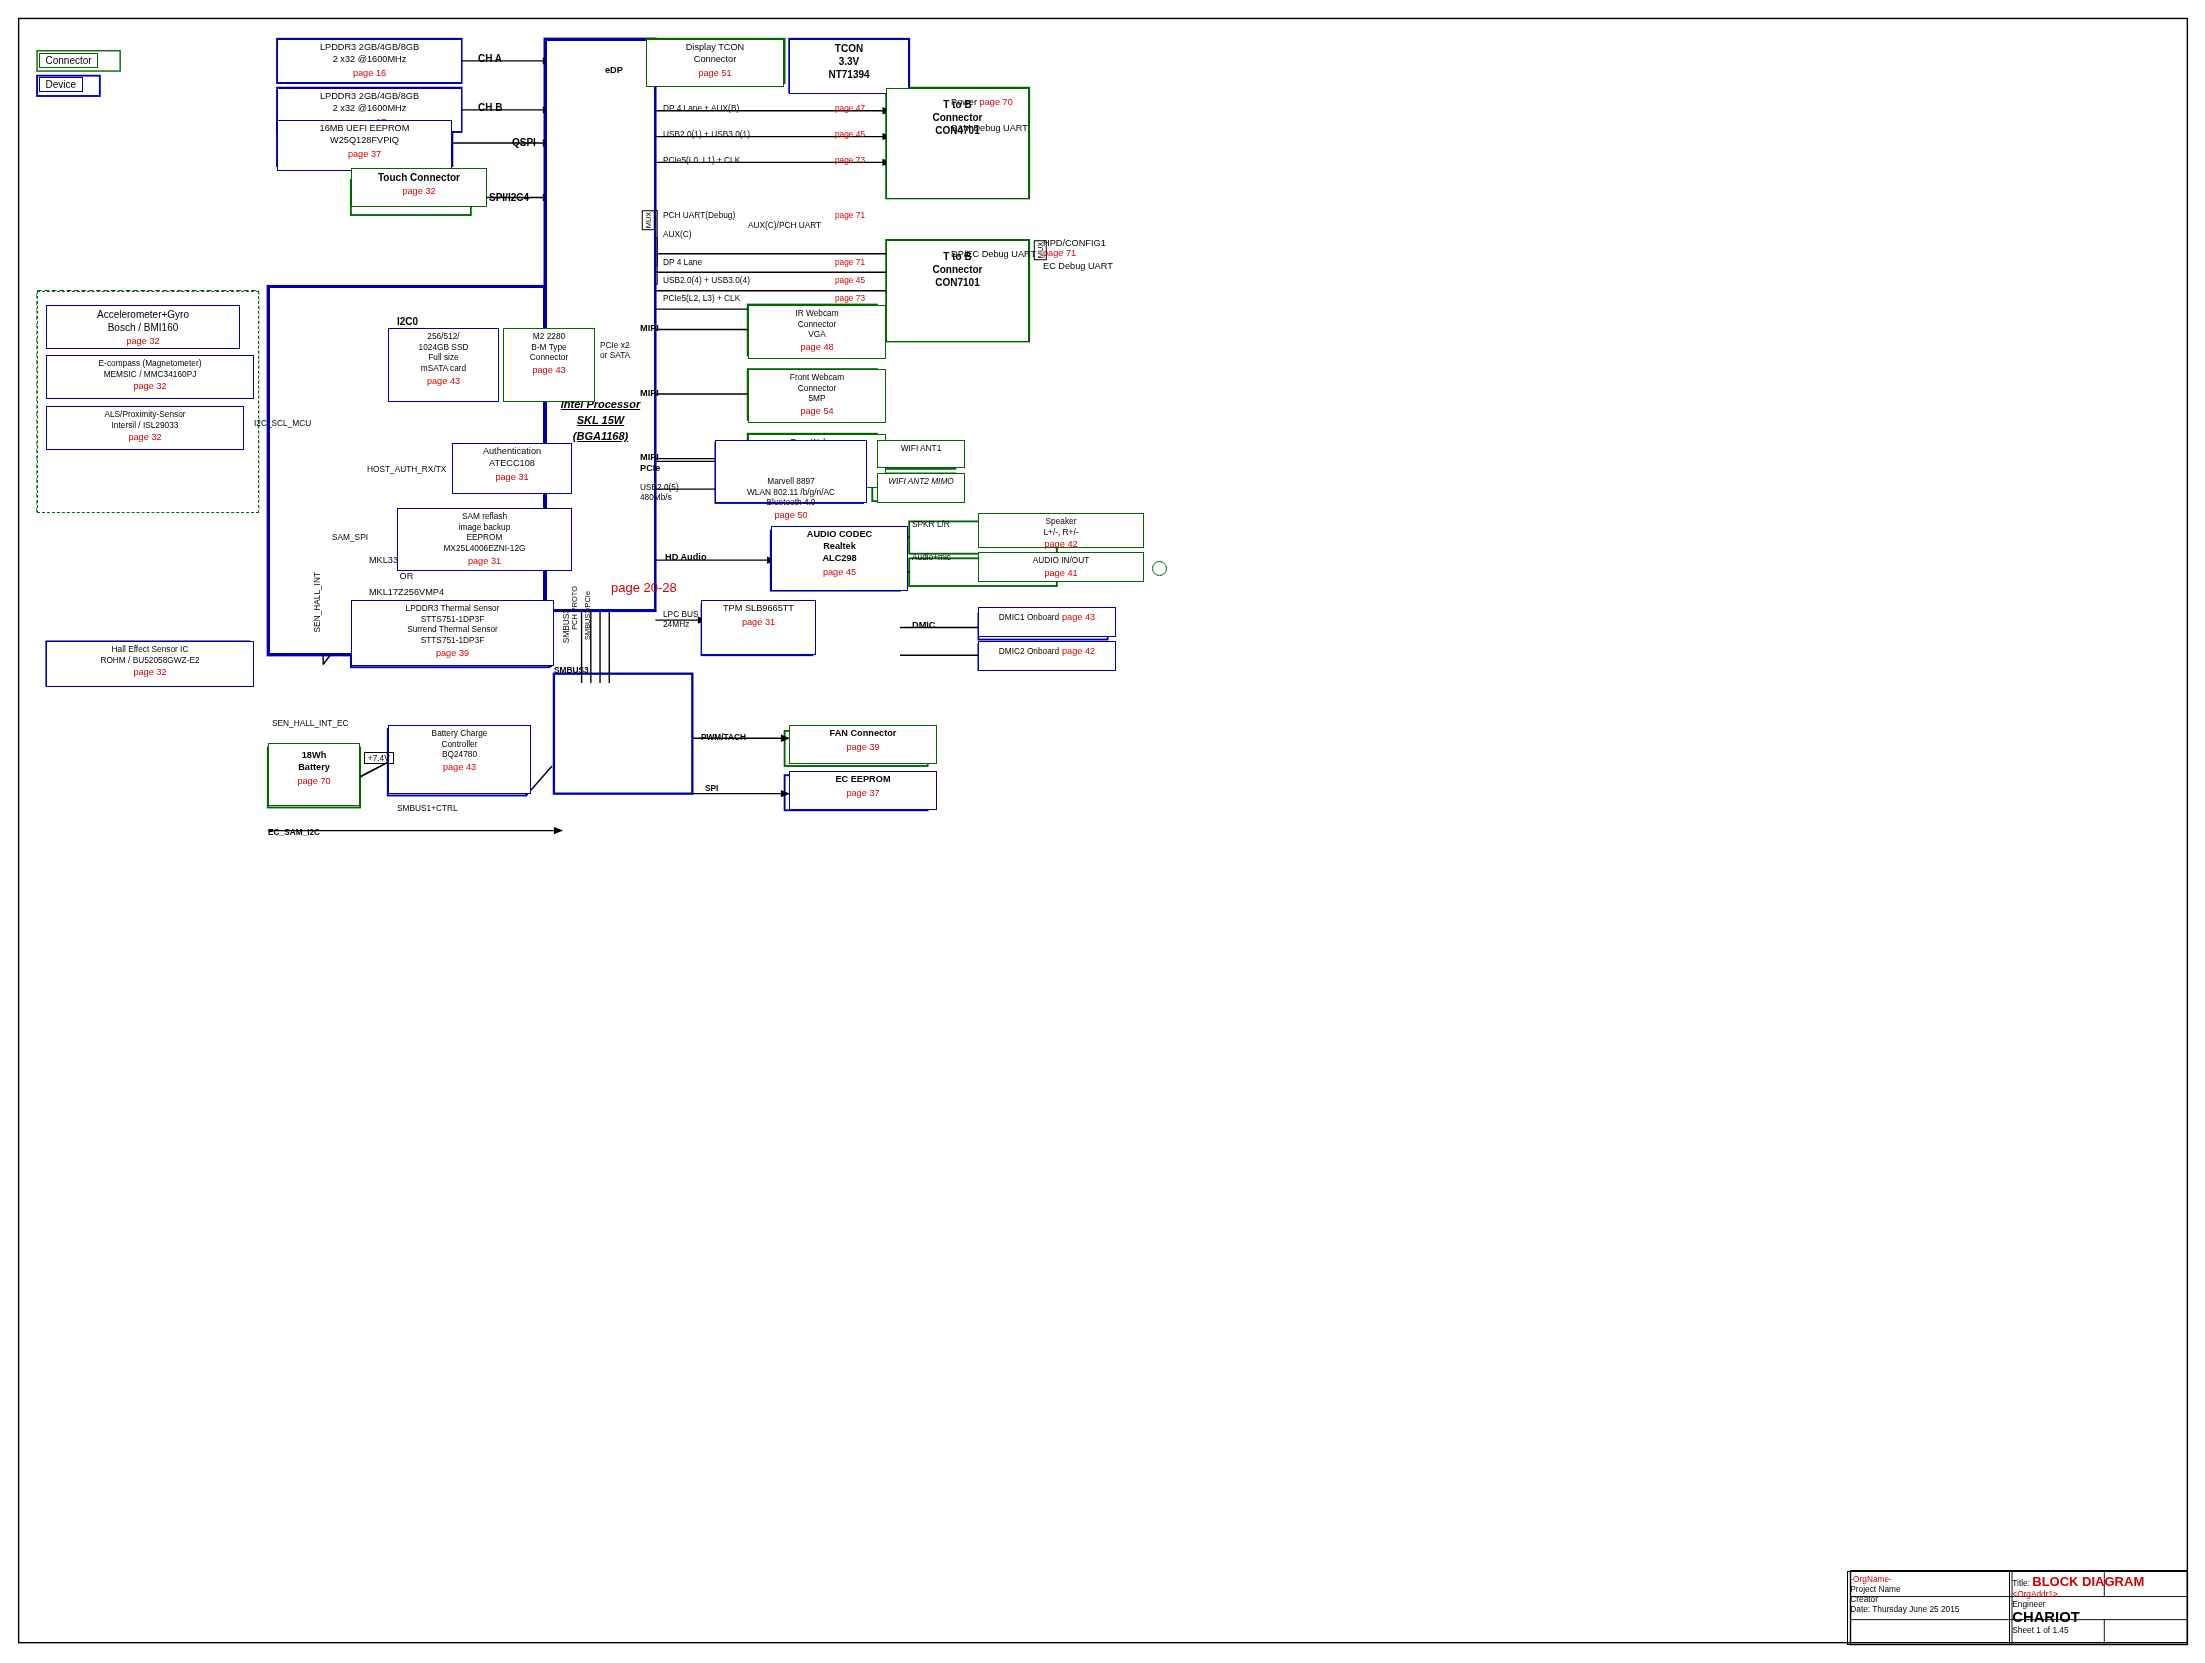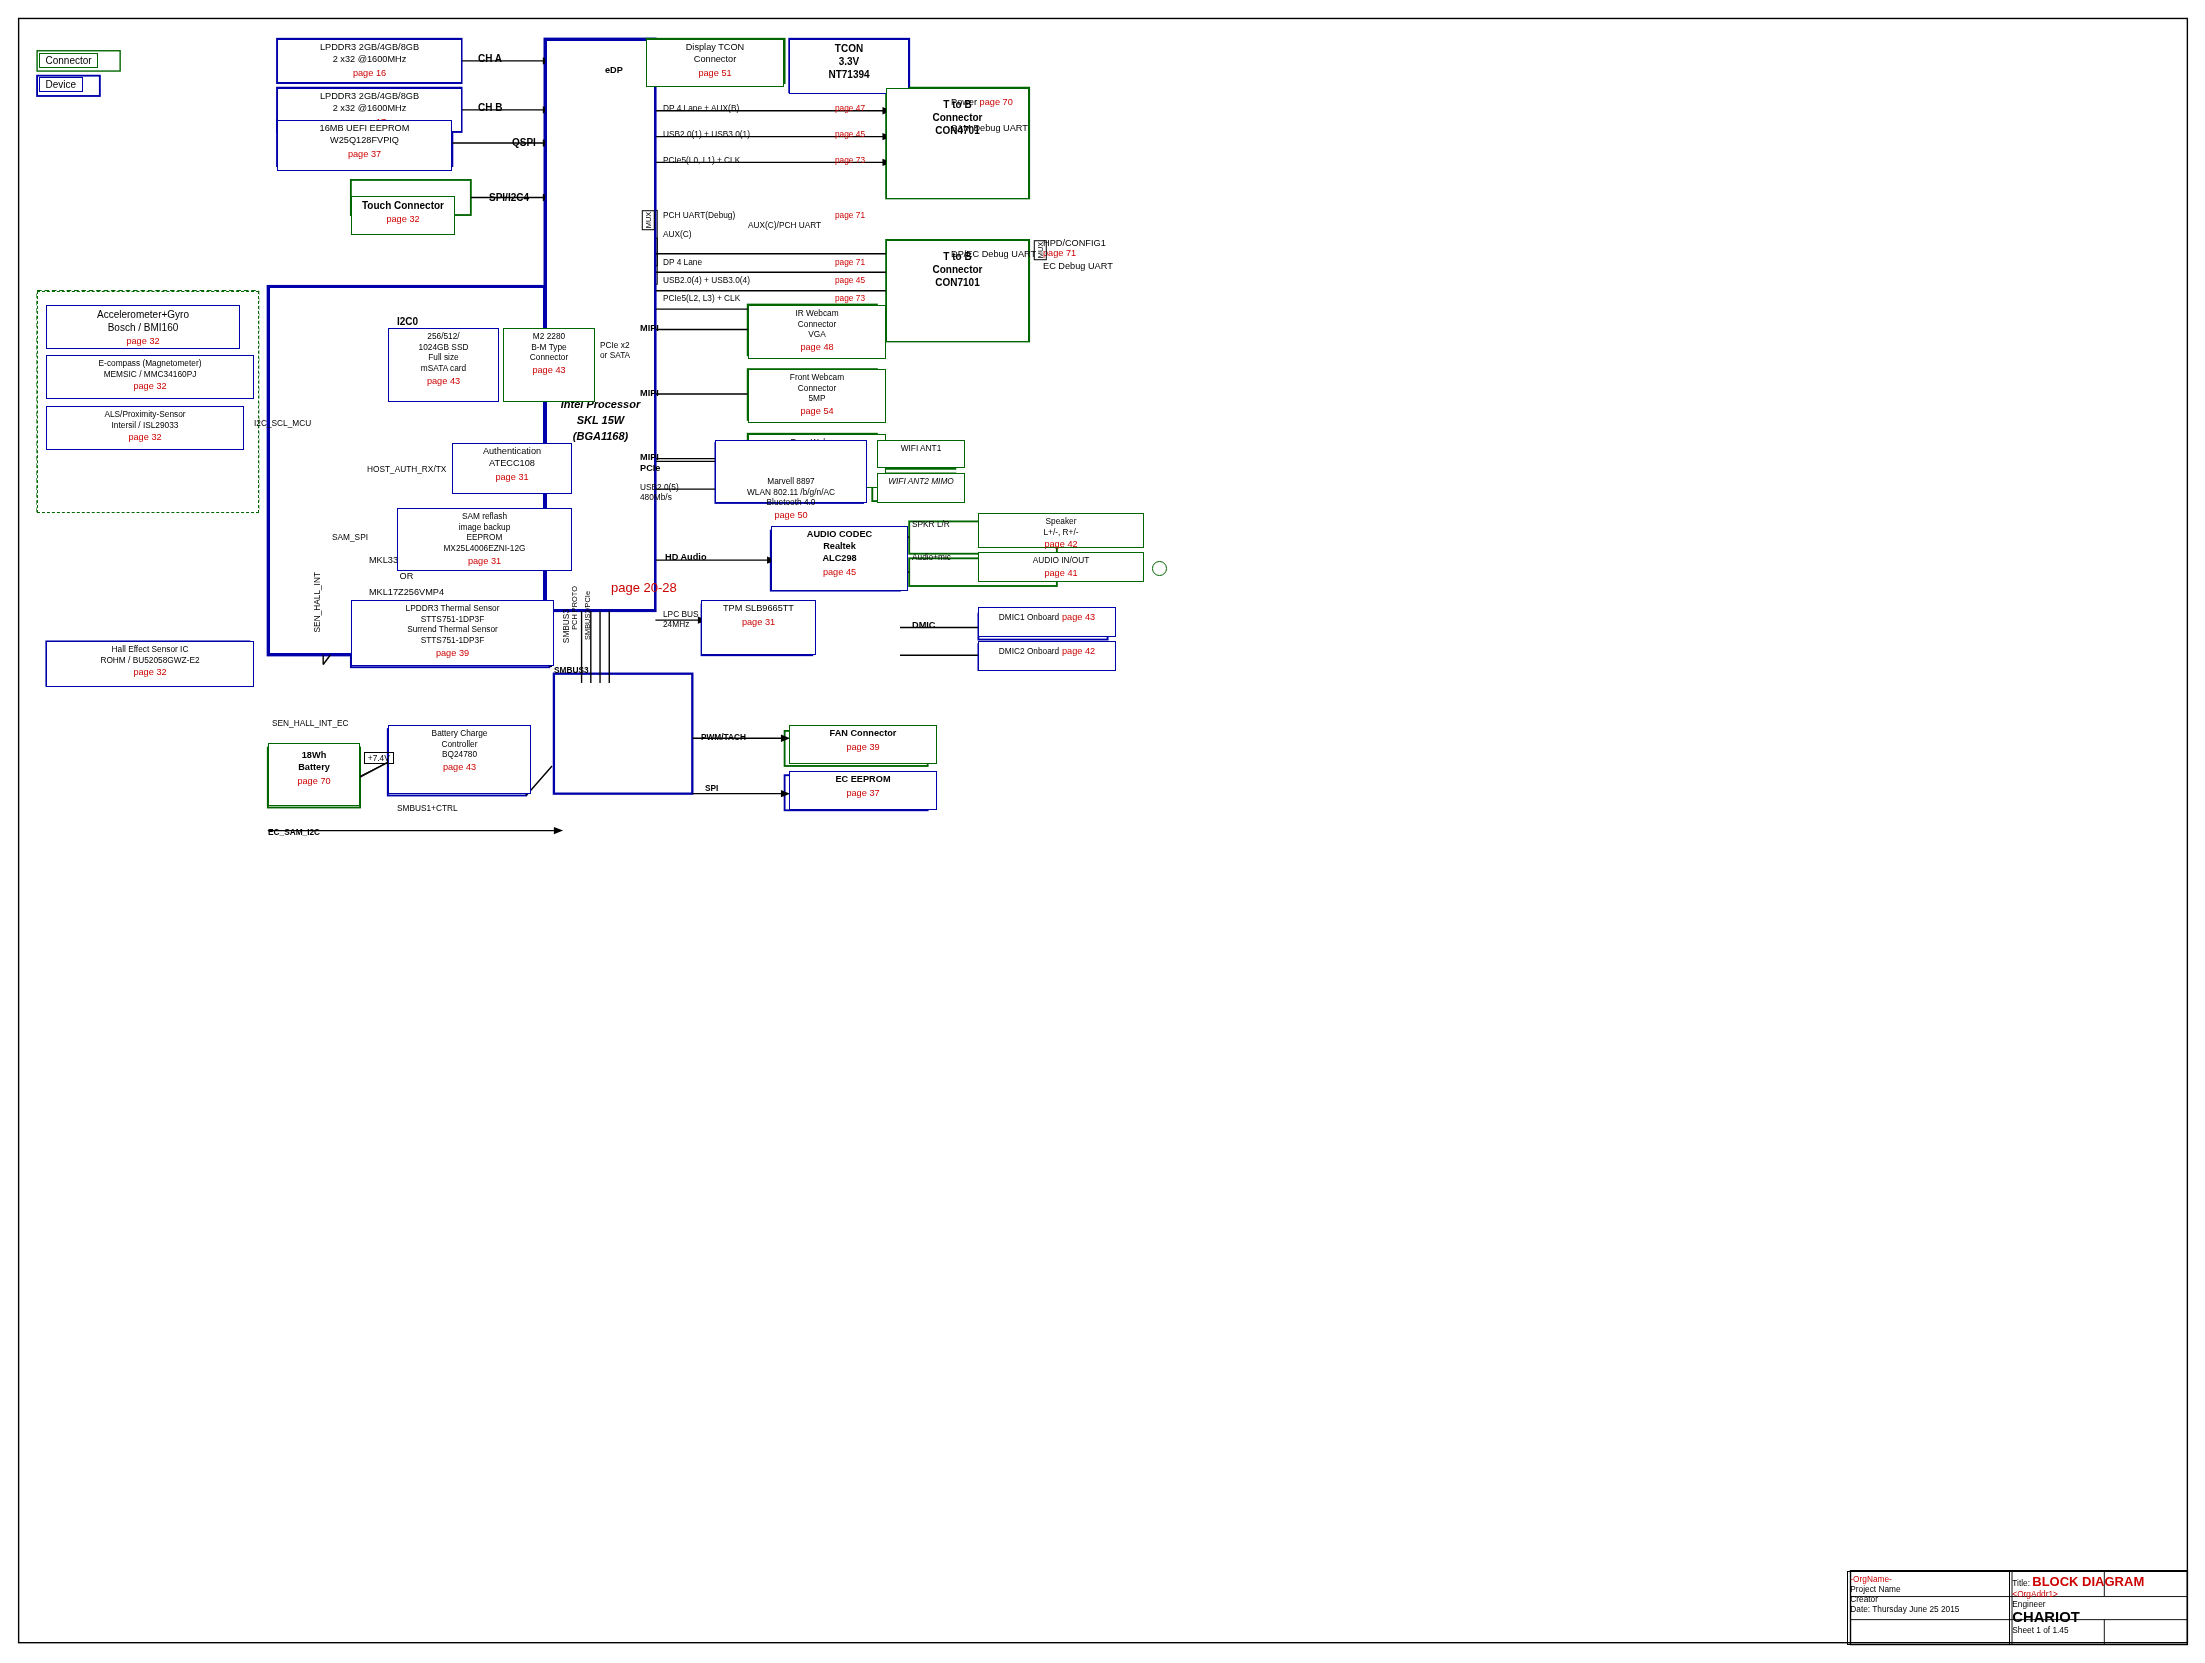--- a/index.html
+++ b/index.html
@@ -243,28 +243,28 @@
   </div>
   <div style="position:absolute;left:478px;top:102px;font-size:10px;font-weight:bold;">CH B</div>
 
   <div class="box box-blue" style="left:277px;top:120px;width:175px;height:51px;">
     <span style="white-space:pre;font-size:9.2px;display:block;">16MB UEFI EEPROM
 W25Q128FVPIQ</span>
     <span class="page-ref">page 37</span>
   </div>
   <div style="position:absolute;left:512px;top:137px;font-size:10px;font-weight:bold;">QSPI</div>
 
-  <div class="box box-green" style="left:351px;top:196px;width:104px;height:39px;">
+  <div class="box box-green" style="left:351px;top:168px;width:136px;height:39px;">
     <span style="font-size:10px;font-weight:bold;display:block;">Touch Connector</span>
     <span class="page-ref">page 32</span>
   </div>
   <div style="position:absolute;left:489px;top:192px;font-size:10px;font-weight:bold;">SPI/I2C4</div>
 
   <div style="position:absolute;left:545px;top:39px;width:111px;height:572px;border:2.3px solid #00a;background:#fff;">
-    <div style="position:absolute;bottom:166px;left:4.6px;right:4.6px;text-align:center;">
+    <div style="position:absolute;bottom:166px;left:4.6px;right:4.6px;text-align:center;text-decoration:underline;">
       <span style="font-size:11px;font-style:italic;font-weight:bold;">Intel Processor
 SKL
 15W (BGA1168)</span>
     </div>
   </div>
 
   <div class="box box-green" style="left:646px;top:39px;width:138px;height:48px;">
     <span style="font-size:9.2px;display:block;">Display TCON<br>Connector</span>
     <span class="page-ref">page 51</span>
   </div>

